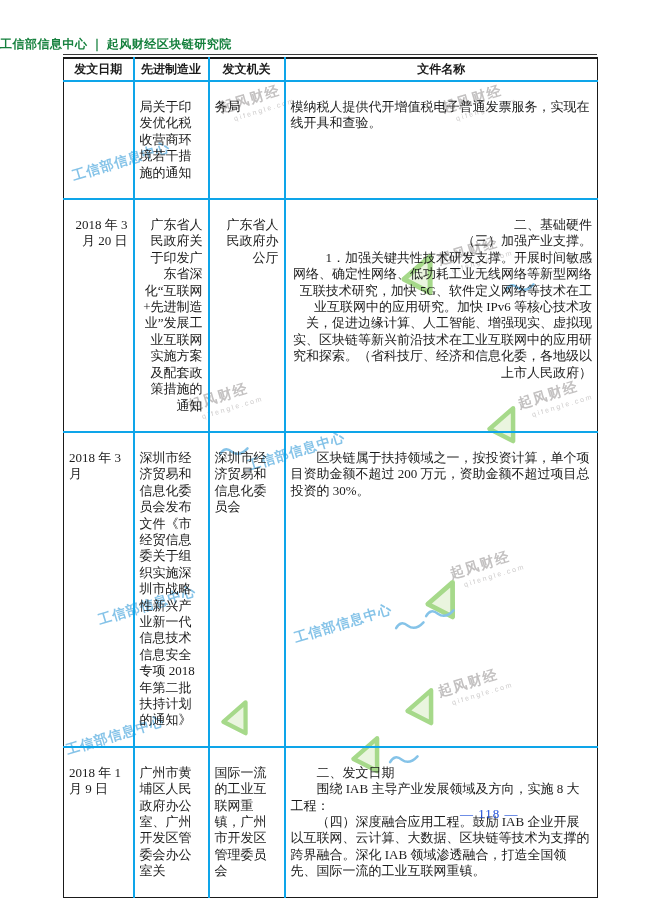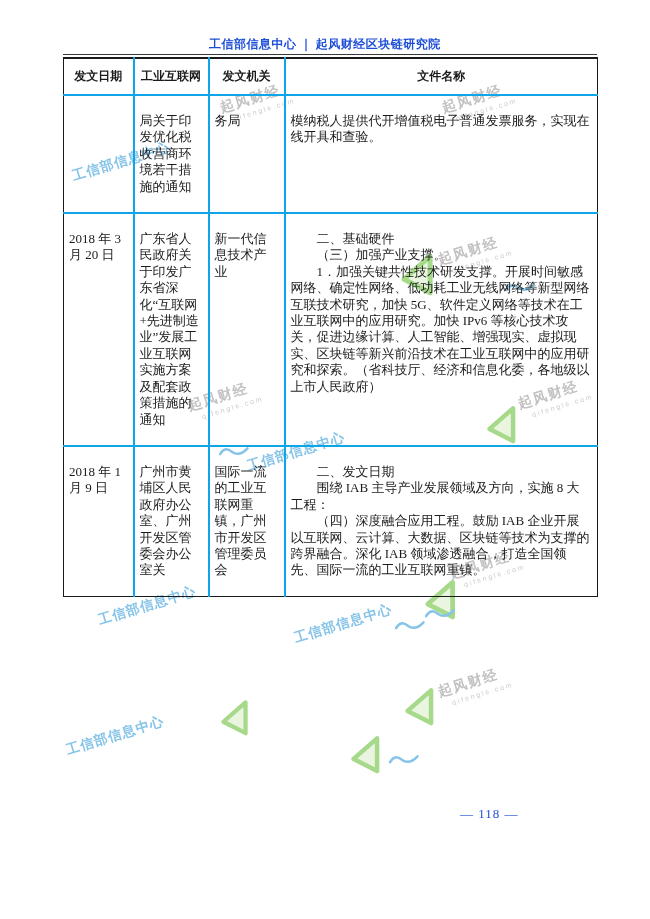--- a/index.html
+++ b/index.html
@@ -7,22 +7,21 @@
     position:relative;
     width:650px;height:919px;
     background:#ffffff;
     overflow:hidden;
     font-family:"Liberation Serif","DejaVu Serif",serif;
     color:#1b1b1b;
   }
   
   .doc-header{
     position:absolute;top:36px;left:0;width:650px;
-    text-align:center;
-    font-size:12px;font-weight:bold;color:#1d4ed8;
+    font-size:12px;font-weight:bold;color:#15803d;
     letter-spacing:0.5px;
   }
   .header-rule{
     position:absolute;top:54px;left:63px;width:534px;height:0;
     border-top:1px solid #3a3a3a;
   }
   
   table.doc-table{
     position:absolute;top:57px;left:63px;width:534px;
     border-collapse:collapse;table-layout:fixed;
@@ -41,31 +40,31 @@
     padding:17px 5px;
     overflow:hidden;
     background:transparent;
   }
   table.doc-table thead th{
     border-top:2.5px solid #1a1a1a;
     border-bottom:1.5px solid #1a1a1a;
     height:17px;
     text-align:center;vertical-align:middle;
     font-size:12px;font-weight:bold;
-    padding:9px 2px;
+    padding:2px 2px;
   }
   table.doc-table td.outer-l, table.doc-table th.outer-l{border-left:1.5px solid #1a1a1a;}
   table.doc-table td.outer-r, table.doc-table th.outer-r{border-right:1.5px solid #1a1a1a;}
   table.doc-table tr.last td{border-bottom:1.5px solid #1a1a1a;}
   td.content-cell{padding:3px 8px;}
   td.content-cell p{margin:0;text-indent:2em;}
   td.content-cell p.noindent{text-indent:0;}
   tr.r1{height:67px;}
   tr.r2{height:154px;}
-  tr.r3{height:165px;}
+  tr.r3{height:165px;text-align:right;}
   tr.r4{height:244px;}
   tr.r5{height:83px;}
   
   .page-number{
     position:absolute;top:806px;left:460px;width:140px;
     text-align:left;font-size:13px;color:#1d4ed8;
     letter-spacing:1px;z-index:2;
   }
   
   .wm{position:absolute;z-index:1;transform:rotate(-17deg);transform-origin:left top;}
@@ -200,42 +199,50 @@
   <table class="doc-table">
     <colgroup>
         <col class="c1">
         <col class="c2">
         <col class="c3">
         <col class="c4">
       </colgroup>
     <thead>
       <tr>
         <th class="outer-l">发文日期</th>
-        <th>工业互联网</th>
+        <th>先进制造业</th>
         <th>发文机关</th>
         <th class="outer-r">文件名称</th>
       </tr>
     </thead>
     <tbody>
       <tr class="r1">
         <td class="outer-l"></td>
         <td>局关于印发优化税收营商环境若干措施的通知</td>
         <td>务局</td>
         <td class="content-cell outer-r">
           <p class="noindent">模纳税人提供代开增值税电子普通发票服务，实现在线开具和查验。</p>
         </td>
       </tr>
       <tr class="r3">
         <td class="outer-l">2018 年 3 月 20 日</td>
         <td>广东省人民政府关于印发广东省深化“互联网+先进制造业”发展工业互联网实施方案及配套政策措施的通知</td>
-        <td>新一代信息技术产业</td>
+        <td>广东省人民政府办公厅</td>
         <td class="content-cell outer-r">
           <p>二、基础硬件</p>
           <p>（三）加强产业支撑。</p>
           <p>1．加强关键共性技术研发支撑。开展时间敏感网络、确定性网络、低功耗工业无线网络等新型网络互联技术研究，加快 5G、软件定义网络等技术在工业互联网中的应用研究。加快 IPv6 等核心技术攻关，促进边缘计算、人工智能、增强现实、虚拟现实、区块链等新兴前沿技术在工业互联网中的应用研究和探索。（省科技厅、经济和信息化委，各地级以上市人民政府）</p>
+        </td>
+      </tr>
+      <tr class="r4">
+        <td class="outer-l">2018 年 3 月</td>
+        <td>深圳市经济贸易和信息化委员会发布文件《市经贸信息委关于组织实施深圳市战略性新兴产业新一代信息技术信息安全专项 2018 年第二批扶持计划的通知》</td>
+        <td>深圳市经济贸易和信息化委员会</td>
+        <td class="content-cell outer-r">
+          <p>区块链属于扶持领域之一，按投资计算，单个项目资助金额不超过 200 万元，资助金额不超过项目总投资的 30%。</p>
         </td>
       </tr>
       <tr class="r5 last">
         <td class="outer-l">2018 年 1 月 9 日</td>
         <td>广州市黄埔区人民政府办公室、广州开发区管委会办公室关</td>
         <td>国际一流的工业互联网重镇，广州市开发区管理委员会</td>
         <td class="content-cell outer-r">
           <p>二、发文日期</p>
           <p>围绕 IAB 主导产业发展领域及方向，实施 8 大工程：</p>
           <p>（四）深度融合应用工程。鼓励 IAB 企业开展以互联网、云计算、大数据、区块链等技术为支撑的跨界融合。深化 IAB 领域渗透融合，打造全国领先、国际一流的工业互联网重镇。</p>

